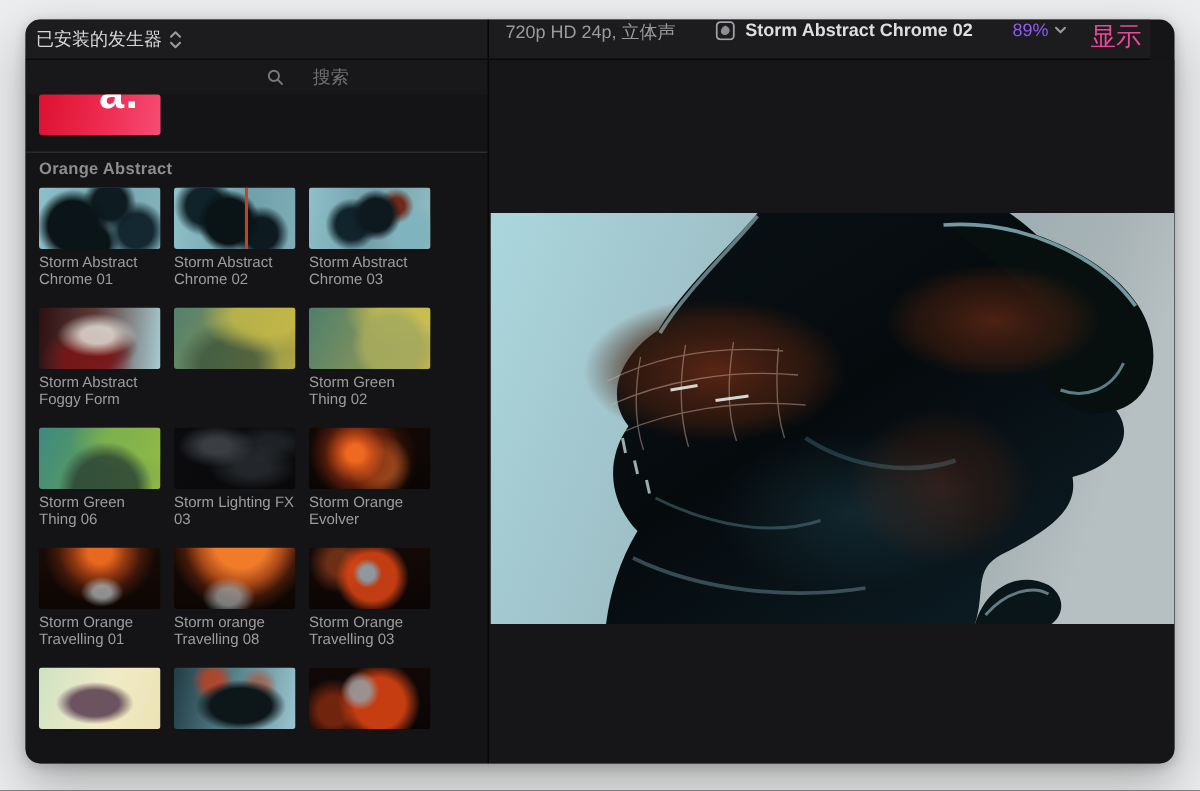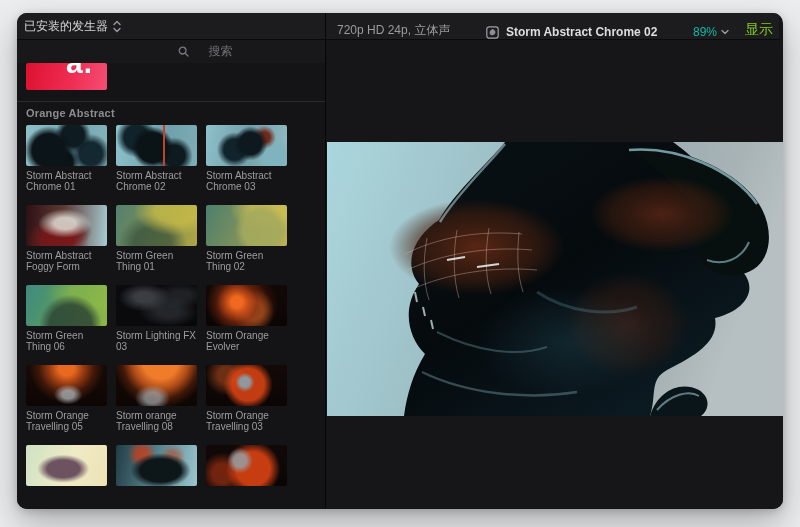--- a/index.html
+++ b/index.html
@@ -8,31 +8,31 @@
     background:#ecedee;
     font-family:"Liberation Sans","DejaVu Sans",sans-serif;
     -webkit-font-smoothing:antialiased;
   }
   .window{
     position:absolute;left:17px;top:13px;width:766px;height:496px;
     background:#151517;border-radius:10px;overflow:hidden;
     box-shadow:0 14px 34px rgba(0,0,0,.28),0 2px 8px rgba(0,0,0,.18);
   }
   
-  .topbar{position:absolute;top:0;left:0;right:4px;height:27px;background:#1c1c1f;
+  .topbar{position:absolute;top:0;left:0;right:16px;height:27px;background:#1c1c1f;
     border-bottom:1px solid #0a0a0c;display:flex;box-sizing:border-box;}
   .topbar-left{width:309px;flex:0 0 309px;display:flex;align-items:center;
     padding-left:7px;border-right:1px solid #070709;box-sizing:border-box;}
-  .topbar-right{flex:1;display:flex;align-items:flex-end;padding:0 6px 0 11px;min-width:0;}
+  .topbar-right{flex:1;display:flex;align-items:flex-start;padding:0 6px 0 11px;min-width:0;}
   .popup-title{font-size:12px;color:#d8d8da;display:flex;align-items:center;gap:5px;cursor:default;}
   .format-info{color:#9b9b9d;font-size:12px;white-space:nowrap;}
   .clip-group{margin:0 auto;display:flex;align-items:center;gap:7px;}
   .clip-title{color:#dededf;font-size:12px;font-weight:700;white-space:nowrap;}
-  .zoom-popup{color:#14b8a6;font-size:12px;display:flex;align-items:center;gap:4px;margin-right:16px;white-space:nowrap;}
-  .view-button{color:#84cc16;font-size:14px;white-space:nowrap;}
+  .zoom-popup{color:#8b5cf6;font-size:12px;display:flex;align-items:center;gap:4px;margin-right:16px;white-space:nowrap;}
+  .view-button{color:#ec4899;font-size:17px;white-space:nowrap;}
   .icon-chevrons svg,.icon-chevron-down svg{display:block;}
   
   .sidebar{position:absolute;top:27px;left:0;width:309px;bottom:0;background:#141416;
     border-right:1px solid #070709;box-sizing:border-box;overflow:hidden;}
   .search-row{height:23px;background:#18181a;display:flex;align-items:center;justify-content:center;}
   .search-field{display:flex;align-items:center;gap:20px;color:#707074;font-size:12px;transform:translateX(34px);cursor:text;}
   .list{padding-left:9px;}
   .featured-thumb{width:81px;height:27px;border-radius:2px;position:relative;overflow:hidden;}
   .featured-glyph{position:absolute;left:40px;top:-15px;font-size:30px;line-height:30px;font-weight:700;color:#ffffff;letter-spacing:1px;}
   .featured-label{margin-top:5px;font-size:10px;color:#b2b2b4;}
@@ -124,21 +124,20 @@
     <div class="gen-label">Storm Abstract Chrome 03</div>
   </div>
 
   <div class="gen-item">
     <div class="gen-thumb" style="background: radial-gradient(at 48% 45%, rgba(225, 222, 214, 0.85) 0px, rgba(225, 222, 214, 0.85) 18%, rgba(225, 222, 214, 0) 45%), radial-gradient(at 40% 85%, rgba(120, 22, 24, 0.9) 0px, rgba(120, 22, 24, 0.9) 22%, rgba(120, 22, 24, 0) 45%), radial-gradient(at 55% 65%, rgba(90, 30, 28, 0.8) 0px, rgba(90, 30, 28, 0.8) 15%, rgba(90, 30, 28, 0) 35%), linear-gradient(95deg, rgb(46, 16, 19) 0%, rgb(92, 58, 54) 45%, rgb(167, 204, 210) 100%);"></div>
     <div class="gen-label">Storm Abstract Foggy Form</div>
   </div>
 
   <div class="gen-item">
     <div class="gen-thumb" style="background: radial-gradient(at 75% 15%, rgba(205, 190, 70, 0.75) 0px, rgba(205, 190, 70, 0.75) 25%, rgba(205, 190, 70, 0) 50%), radial-gradient(at 45% 95%, rgba(35, 60, 48, 0.55) 0px, rgba(35, 60, 48, 0.55) 30%, rgba(35, 60, 48, 0) 55%), linear-gradient(115deg, rgb(83, 128, 111) 0%, rgb(126, 144, 84) 55%, rgb(178, 165, 68) 100%);"></div>
-    <div class="gen-label">Storm Green Thing 01</div>
   </div>
 
   <div class="gen-item">
     <div class="gen-thumb" style="background: radial-gradient(circle at 68% 60%, rgba(165, 170, 92, 0.9) 0px, rgba(165, 170, 92, 0.9) 30%, rgba(165, 170, 92, 0) 44%), radial-gradient(at 80% 10%, rgba(210, 195, 80, 0.8) 0px, rgba(210, 195, 80, 0.8) 20%, rgba(210, 195, 80, 0) 45%), linear-gradient(115deg, rgb(78, 127, 108) 0%, rgb(134, 148, 90) 60%, rgb(194, 178, 84) 100%);"></div>
     <div class="gen-label">Storm Green Thing 02</div>
   </div>
 
   <div class="gen-item">
     <div class="gen-thumb" style="background: radial-gradient(circle at 55% 100%, rgba(42, 62, 50, 0.8) 0px, rgba(42, 62, 50, 0.8) 35%, rgba(42, 62, 50, 0) 52%), radial-gradient(at 85% 20%, rgba(150, 190, 70, 0.6) 0px, rgba(150, 190, 70, 0.6) 25%, rgba(150, 190, 70, 0) 50%), linear-gradient(115deg, rgb(62, 138, 130) 0%, rgb(95, 158, 85) 60%, rgb(147, 184, 68) 100%);"></div>
     <div class="gen-label">Storm Green Thing 06</div>
@@ -149,21 +148,21 @@
     <div class="gen-label">Storm Lighting FX 03</div>
   </div>
 
   <div class="gen-item">
     <div class="gen-thumb" style="background: radial-gradient(circle at 38% 42%, rgb(239, 106, 32) 0px, rgb(239, 106, 32) 10%, rgba(210, 80, 25, 0.85) 20%, rgba(140, 45, 15, 0.5) 36%, rgba(140, 45, 15, 0) 55%), radial-gradient(circle at 58% 62%, rgba(235, 120, 45, 0.55) 0px, rgba(235, 120, 45, 0.55) 18%, rgba(235, 120, 45, 0) 40%), radial-gradient(circle, rgba(60, 20, 8, 0.8) 0px, rgba(60, 20, 8, 0.8) 45%, rgba(60, 20, 8, 0) 70%), linear-gradient(rgb(18, 9, 6) 0%, rgb(10, 5, 4) 100%);"></div>
     <div class="gen-label">Storm Orange Evolver</div>
   </div>
 
   <div class="gen-item">
     <div class="gen-thumb" style="background: radial-gradient(at 52% 72%, rgba(175, 185, 190, 0.75) 0px, rgba(175, 185, 190, 0.75) 10%, rgba(175, 185, 190, 0) 24%), radial-gradient(at 50% 8%, rgb(232, 104, 31) 0px, rgb(232, 104, 31) 14%, rgba(195, 75, 22, 0.75) 30%, rgba(130, 45, 14, 0.4) 48%, rgba(130, 45, 14, 0) 65%), linear-gradient(rgb(23, 11, 6) 0%, rgb(13, 6, 4) 100%);"></div>
-    <div class="gen-label">Storm Orange Travelling 05</div>
+    <div class="gen-label">Storm Orange Travelling 01</div>
   </div>
 
   <div class="gen-item">
     <div class="gen-thumb" style="background: radial-gradient(at 45% 80%, rgba(160, 170, 175, 0.7) 0px, rgba(160, 170, 175, 0.7) 12%, rgba(160, 170, 175, 0) 28%), radial-gradient(at 55% -10%, rgb(240, 124, 42) 0px, rgb(240, 124, 42) 28%, rgba(210, 90, 28, 0.8) 45%, rgba(140, 50, 16, 0.4) 60%, rgba(140, 50, 16, 0) 75%), linear-gradient(rgb(22, 10, 5) 0%, rgb(12, 6, 3) 100%);"></div>
     <div class="gen-label">Storm orange Travelling 08</div>
   </div>
 
   <div class="gen-item">
     <div class="gen-thumb" style="background: radial-gradient(circle at 48% 42%, rgb(142, 152, 158) 0px, rgb(142, 152, 158) 10%, rgba(142, 152, 158, 0) 20%), radial-gradient(circle at 52% 48%, rgba(225, 70, 20, 0.85) 18%, rgba(225, 70, 20, 0.85) 34%, rgba(225, 70, 20, 0) 52%), radial-gradient(circle at 25% 25%, rgba(200, 85, 35, 0.5) 0px, rgba(200, 85, 35, 0.5) 12%, rgba(200, 85, 35, 0) 30%), linear-gradient(rgb(19, 10, 7) 0%, rgb(11, 5, 5) 100%);"></div>
     <div class="gen-label">Storm Orange Travelling 03</div>

